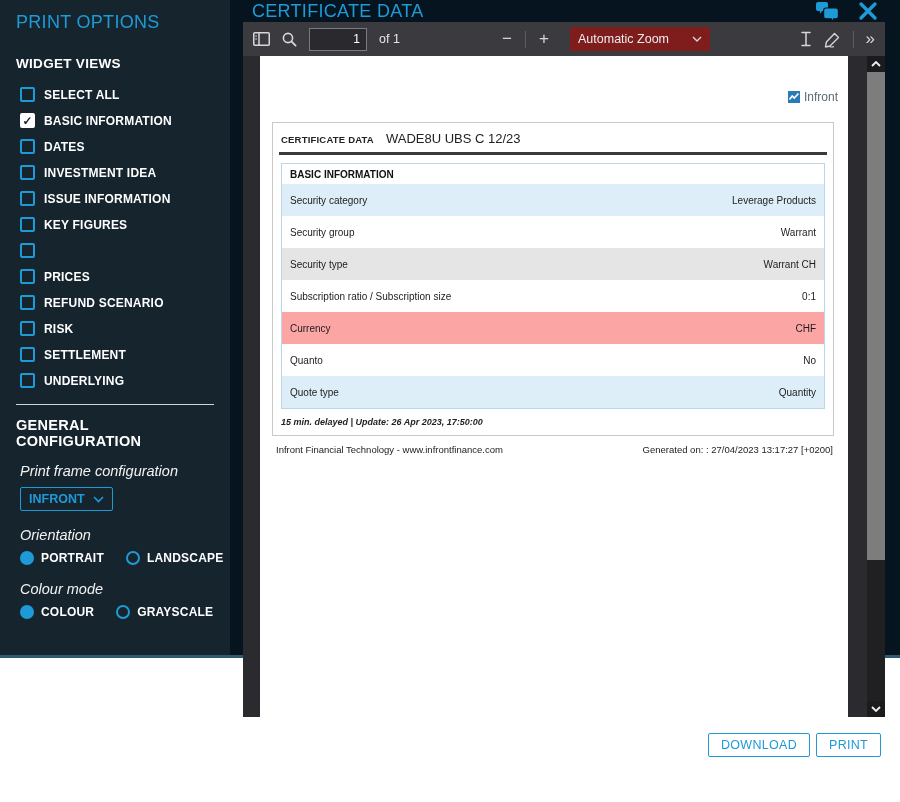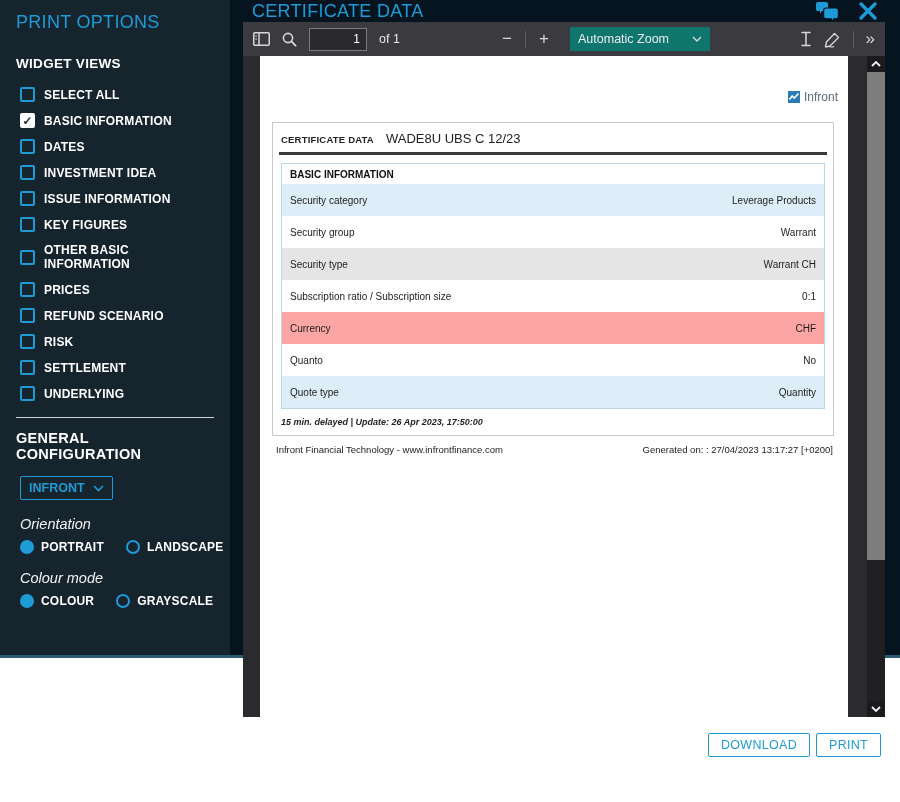--- a/index.html
+++ b/index.html
@@ -42,21 +42,21 @@
   .tb-left { display:flex; align-items:center; gap:12px; padding-left:10px; }
   .tb-center { position:absolute; left:256px; display:flex; align-items:center; gap:10px; }
   .tb-right { position:absolute; right:10px; display:flex; align-items:center; gap:12px; }
   .tb-btn { display:flex; align-items:center; justify-content:center; cursor:pointer; }
   .page-input { width:58px; height:23px; background:#2a2a2e; border:1px solid #7a7a85; color:#fff;
                 font-size:12px; text-align:right; padding-right:6px; font-family:"Liberation Sans",sans-serif; }
   .of-label { font-size:12.5px; color:#e6e6ea; }
   .tb-sep { width:1px; height:17px; background:#5c5c62; }
   .zoom-op { font-size:17px; width:16px; text-align:center; cursor:pointer; color:#d6d6db; }
   .zoom-select { display:flex; align-items:center; justify-content:space-between; width:140px; height:24px;
-                 background:#0f766e; padding:0 8px; font-size:12.5px; color:#ededf0; cursor:pointer; }
+                 background:#7f1d1d; padding:0 8px; font-size:12.5px; color:#ededf0; cursor:pointer; }
   .dbl-chevron { font-size:17px; color:#d6d6db; cursor:pointer; }
 
   .viewer-body { height:661px; background:#2b2a2e; position:relative; overflow:hidden; }
   .page { position:absolute; left:17px; top:0; width:588px; height:661px; background:#fff; color:#1c1c1c; }
 
   
   .scrollbar { position:absolute; right:0; top:0; bottom:0; width:18px; background:#202023; }
   .scroll-btn { position:absolute; left:0; width:18px; height:16px; background:#1b1b1e; display:flex;
                 align-items:center; justify-content:center; cursor:pointer; }
   .scroll-btn.up { top:0; } .scroll-btn.down { bottom:0; }
@@ -115,21 +115,20 @@
     <div class="check-item">
       <span class="cb" data-checked="false"></span>
       <span class="lbl">ISSUE INFORMATION</span>
     </div>
     <div class="check-item">
       <span class="cb" data-checked="false"></span>
       <span class="lbl">KEY FIGURES</span>
     </div>
     <div class="check-item">
       <span class="cb" data-checked="false"></span>
-      <span class="lbl">OTHER BASIC INFORMATION</span>
     </div>
     <div class="check-item">
       <span class="cb" data-checked="false"></span>
       <span class="lbl">PRICES</span>
     </div>
     <div class="check-item">
       <span class="cb" data-checked="false"></span>
       <span class="lbl">REFUND SCENARIO</span>
     </div>
     <div class="check-item">
@@ -142,20 +141,21 @@
     </div>
     <div class="check-item">
       <span class="cb" data-checked="false"></span>
       <span class="lbl">UNDERLYING</span>
     </div>
 
     <hr class="side-divider">
 
     <div class="general-heading">GENERAL CONFIGURATION</div>
 
+    <div class="cfg-label">Print frame configuration</div>
     <div class="dropdown">
       <span>INFRONT</span>
       <svg width="11" height="7" viewBox="0 0 11 7">
           <polyline points="1,1 5.5,5.5 10,1" fill="none" stroke="#1e9bd7" stroke-width="1.6"></polyline>
         </svg>
     </div>
 
     <div class="cfg-label">Orientation</div>
     <div class="radio-row">
       <div class="radio-item" data-selected="true">

